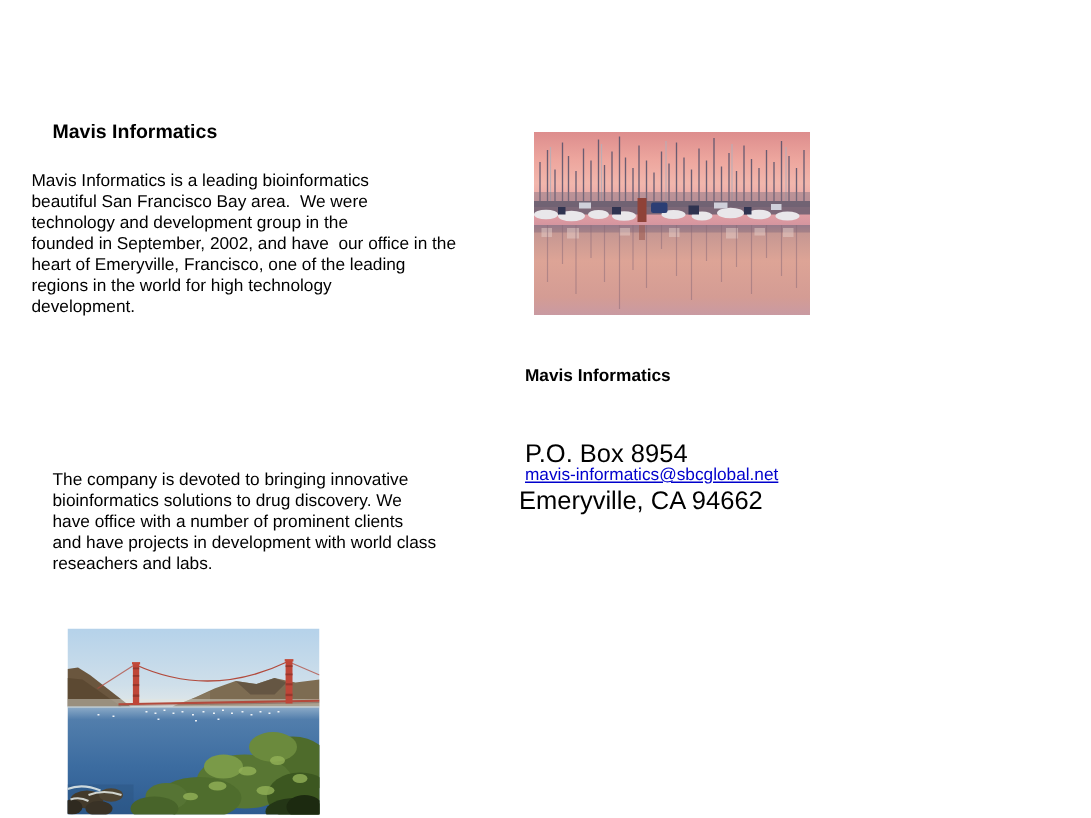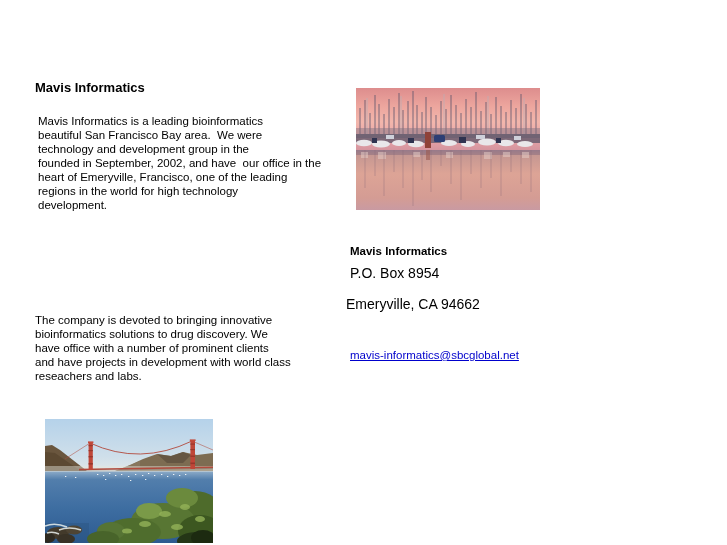--- a/index.html
+++ b/index.html
@@ -22,41 +22,41 @@
     white-space: pre;
     height: 14px;
     line-height: 14px;
   }
   .contact-name {
     font-size: 11.5px;
     font-weight: bold;
     white-space: pre;
   }
   .contact-line {
-    font-size: 14px;
-    white-space: pre;
+    font-size: 17px;
+    white-space: pre;
+    margin-top: 28px;
   }
   a.email-link {
     font-size: 11.5px;
     color: #0000cc;
     text-decoration: underline;
     cursor: pointer;
     white-space: pre;
-    margin-top: 38px;
   }
   .photo { display: block; }
 </style>
 </head>
 <body>
 
 <div>
 
   <div class="abs page-title" style="left:35px; top:80px;">Mavis Informatics</div>
 
-  <div class="abs para" style="left:38px; top:114px;">
+  <div class="abs para" style="left:21px; top:114px;">
       <div class="text-line">Mavis Informatics is a leading bioinformatics</div>
       <div class="text-line">beautiful San Francisco Bay area.  We were</div>
       <div class="text-line">technology and development group in the</div>
       <div class="text-line">founded in September, 2002, and have  our office in the</div>
       <div class="text-line">heart of Emeryville, Francisco, one of the leading</div>
       <div class="text-line">regions in the world for high technology</div>
       <div class="text-line">development.</div>
     </div>
 
   <div class="abs" style="left:356px; top:88px; width:184px; height:122px;">

